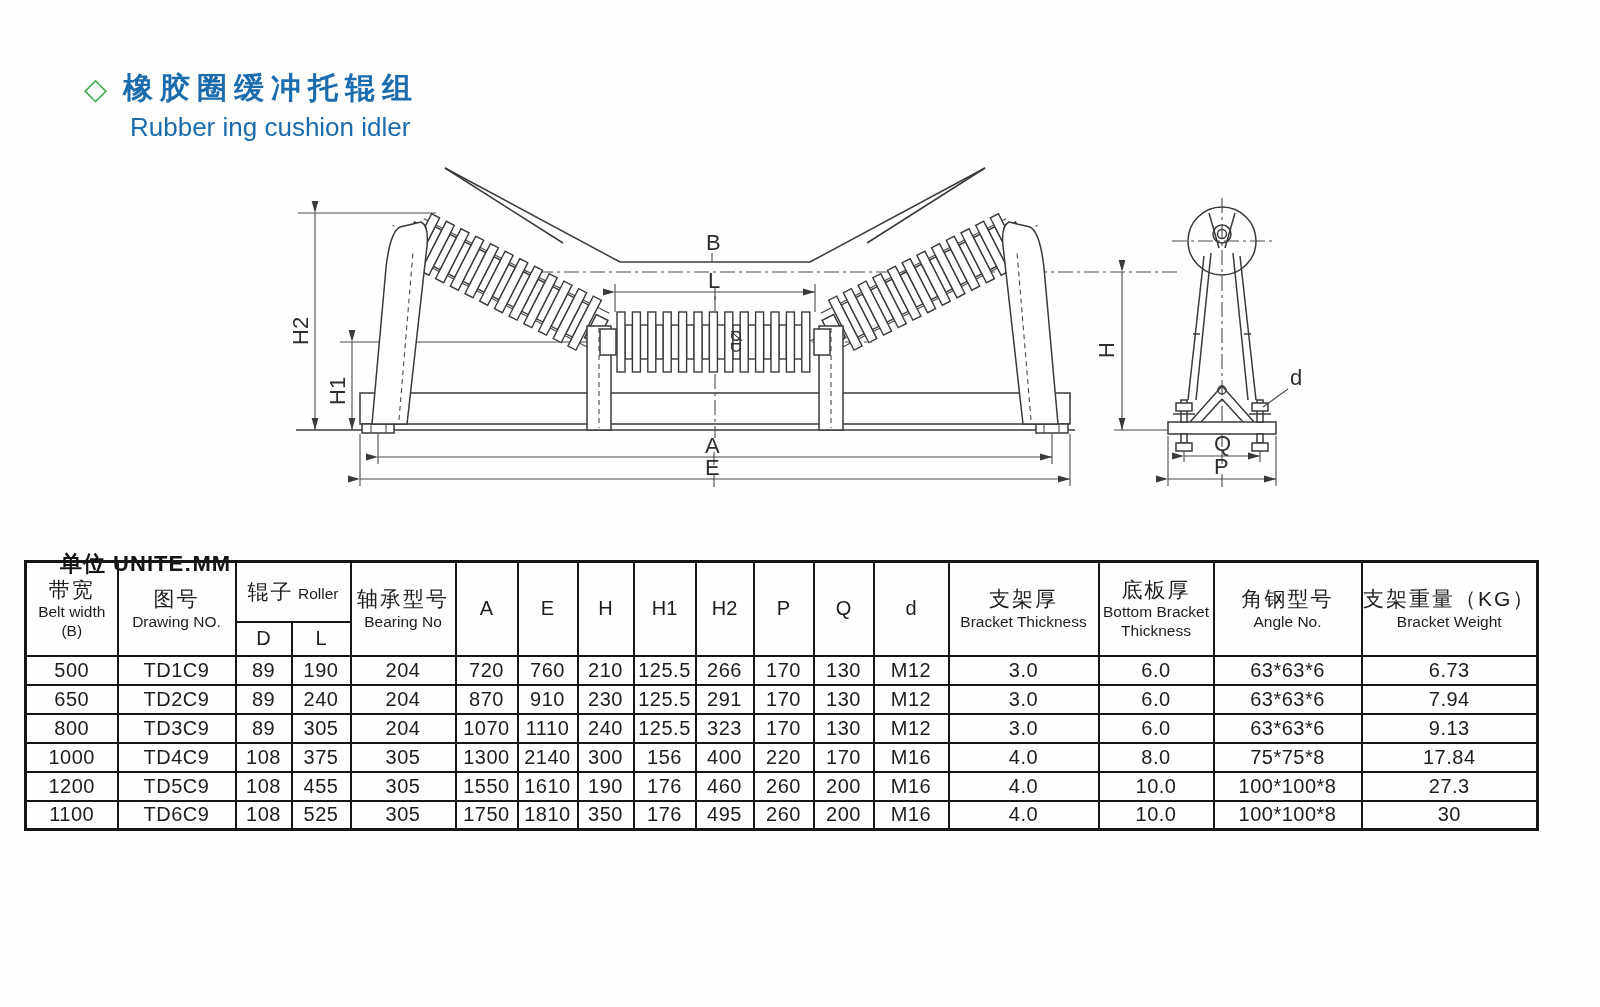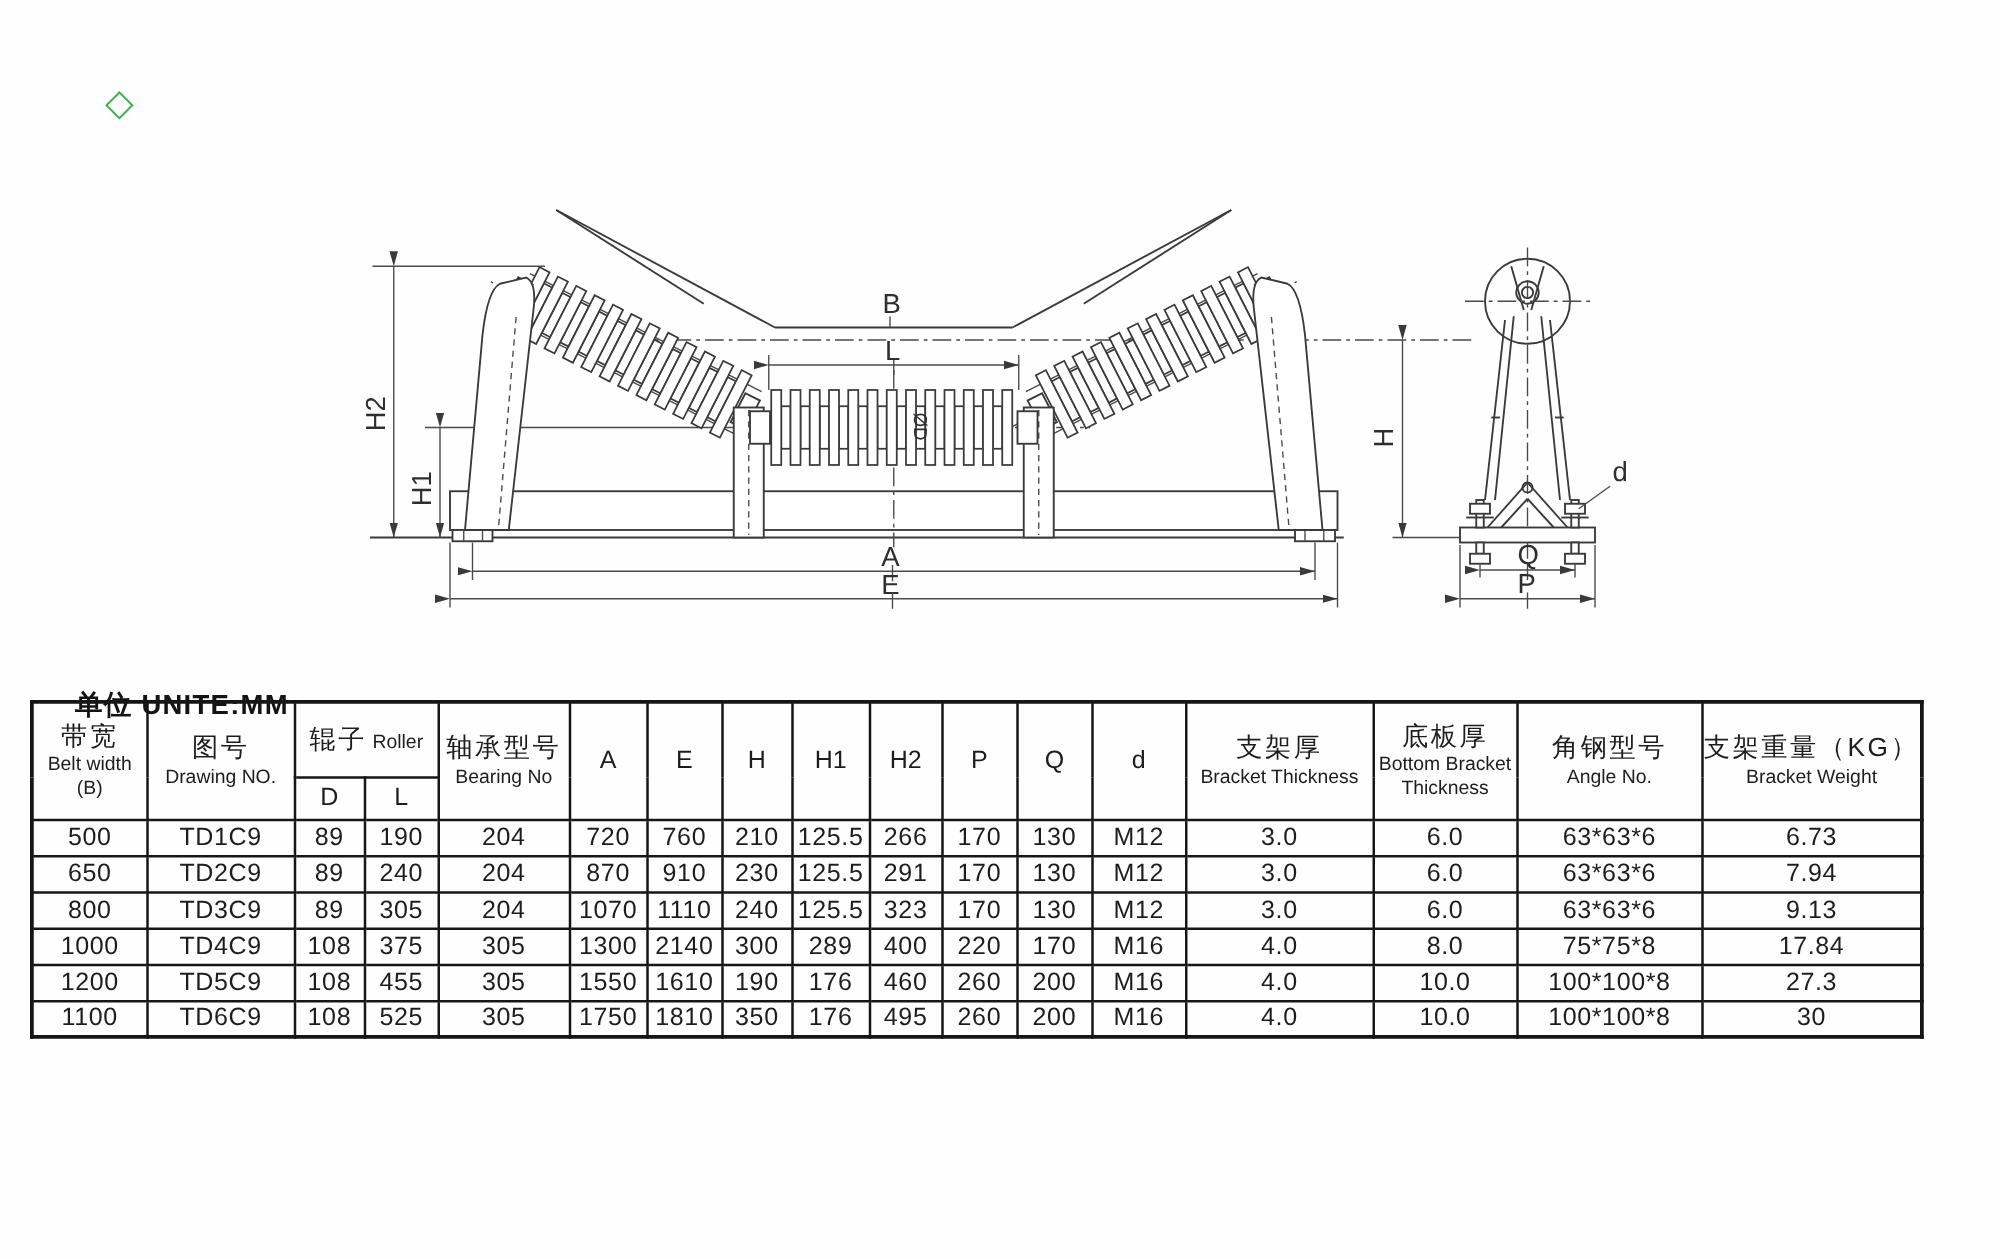--- a/index.html
+++ b/index.html
@@ -44,21 +44,23 @@
   .en{display:block;font-size:15.5px;letter-spacing:0px;line-height:1.2;}
   .inline{display:inline;}
   .dimhead{font-size:20px;}
 </style>
 </head>
 <body>
 
 <div class="title-block">
   <div class="title-row">
     <span class="diamond">◇</span>
+    <span class="title-zh">橡胶圈缓冲托辊组</span>
   </div>
+  <div class="title-en">Rubber ing cushion idler</div>
 </div>
 
 <svg class="drawing" width="1600" height="540" viewBox="0 0 1600 540">
   <defs>
     <marker id="ar" markerWidth="14" markerHeight="10" refX="12" refY="5" orient="auto" markerUnits="userSpaceOnUse">
       <path d="M0,1.6 L12,5 L0,8.4 Z" fill="#3a3a3a"></path>
     </marker>
   </defs>
 
   <g>
@@ -413,21 +415,21 @@
       </tr>
       <tr>
         <td>1000</td>
         <td>TD4C9</td>
         <td>108</td>
         <td>375</td>
         <td>305</td>
         <td>1300</td>
         <td>2140</td>
         <td>300</td>
-        <td>289</td>
+        <td>156</td>
         <td>400</td>
         <td>220</td>
         <td>170</td>
         <td>M16</td>
         <td>4.0</td>
         <td>8.0</td>
         <td>75*75*8</td>
         <td>17.84</td>
       </tr>
       <tr>

